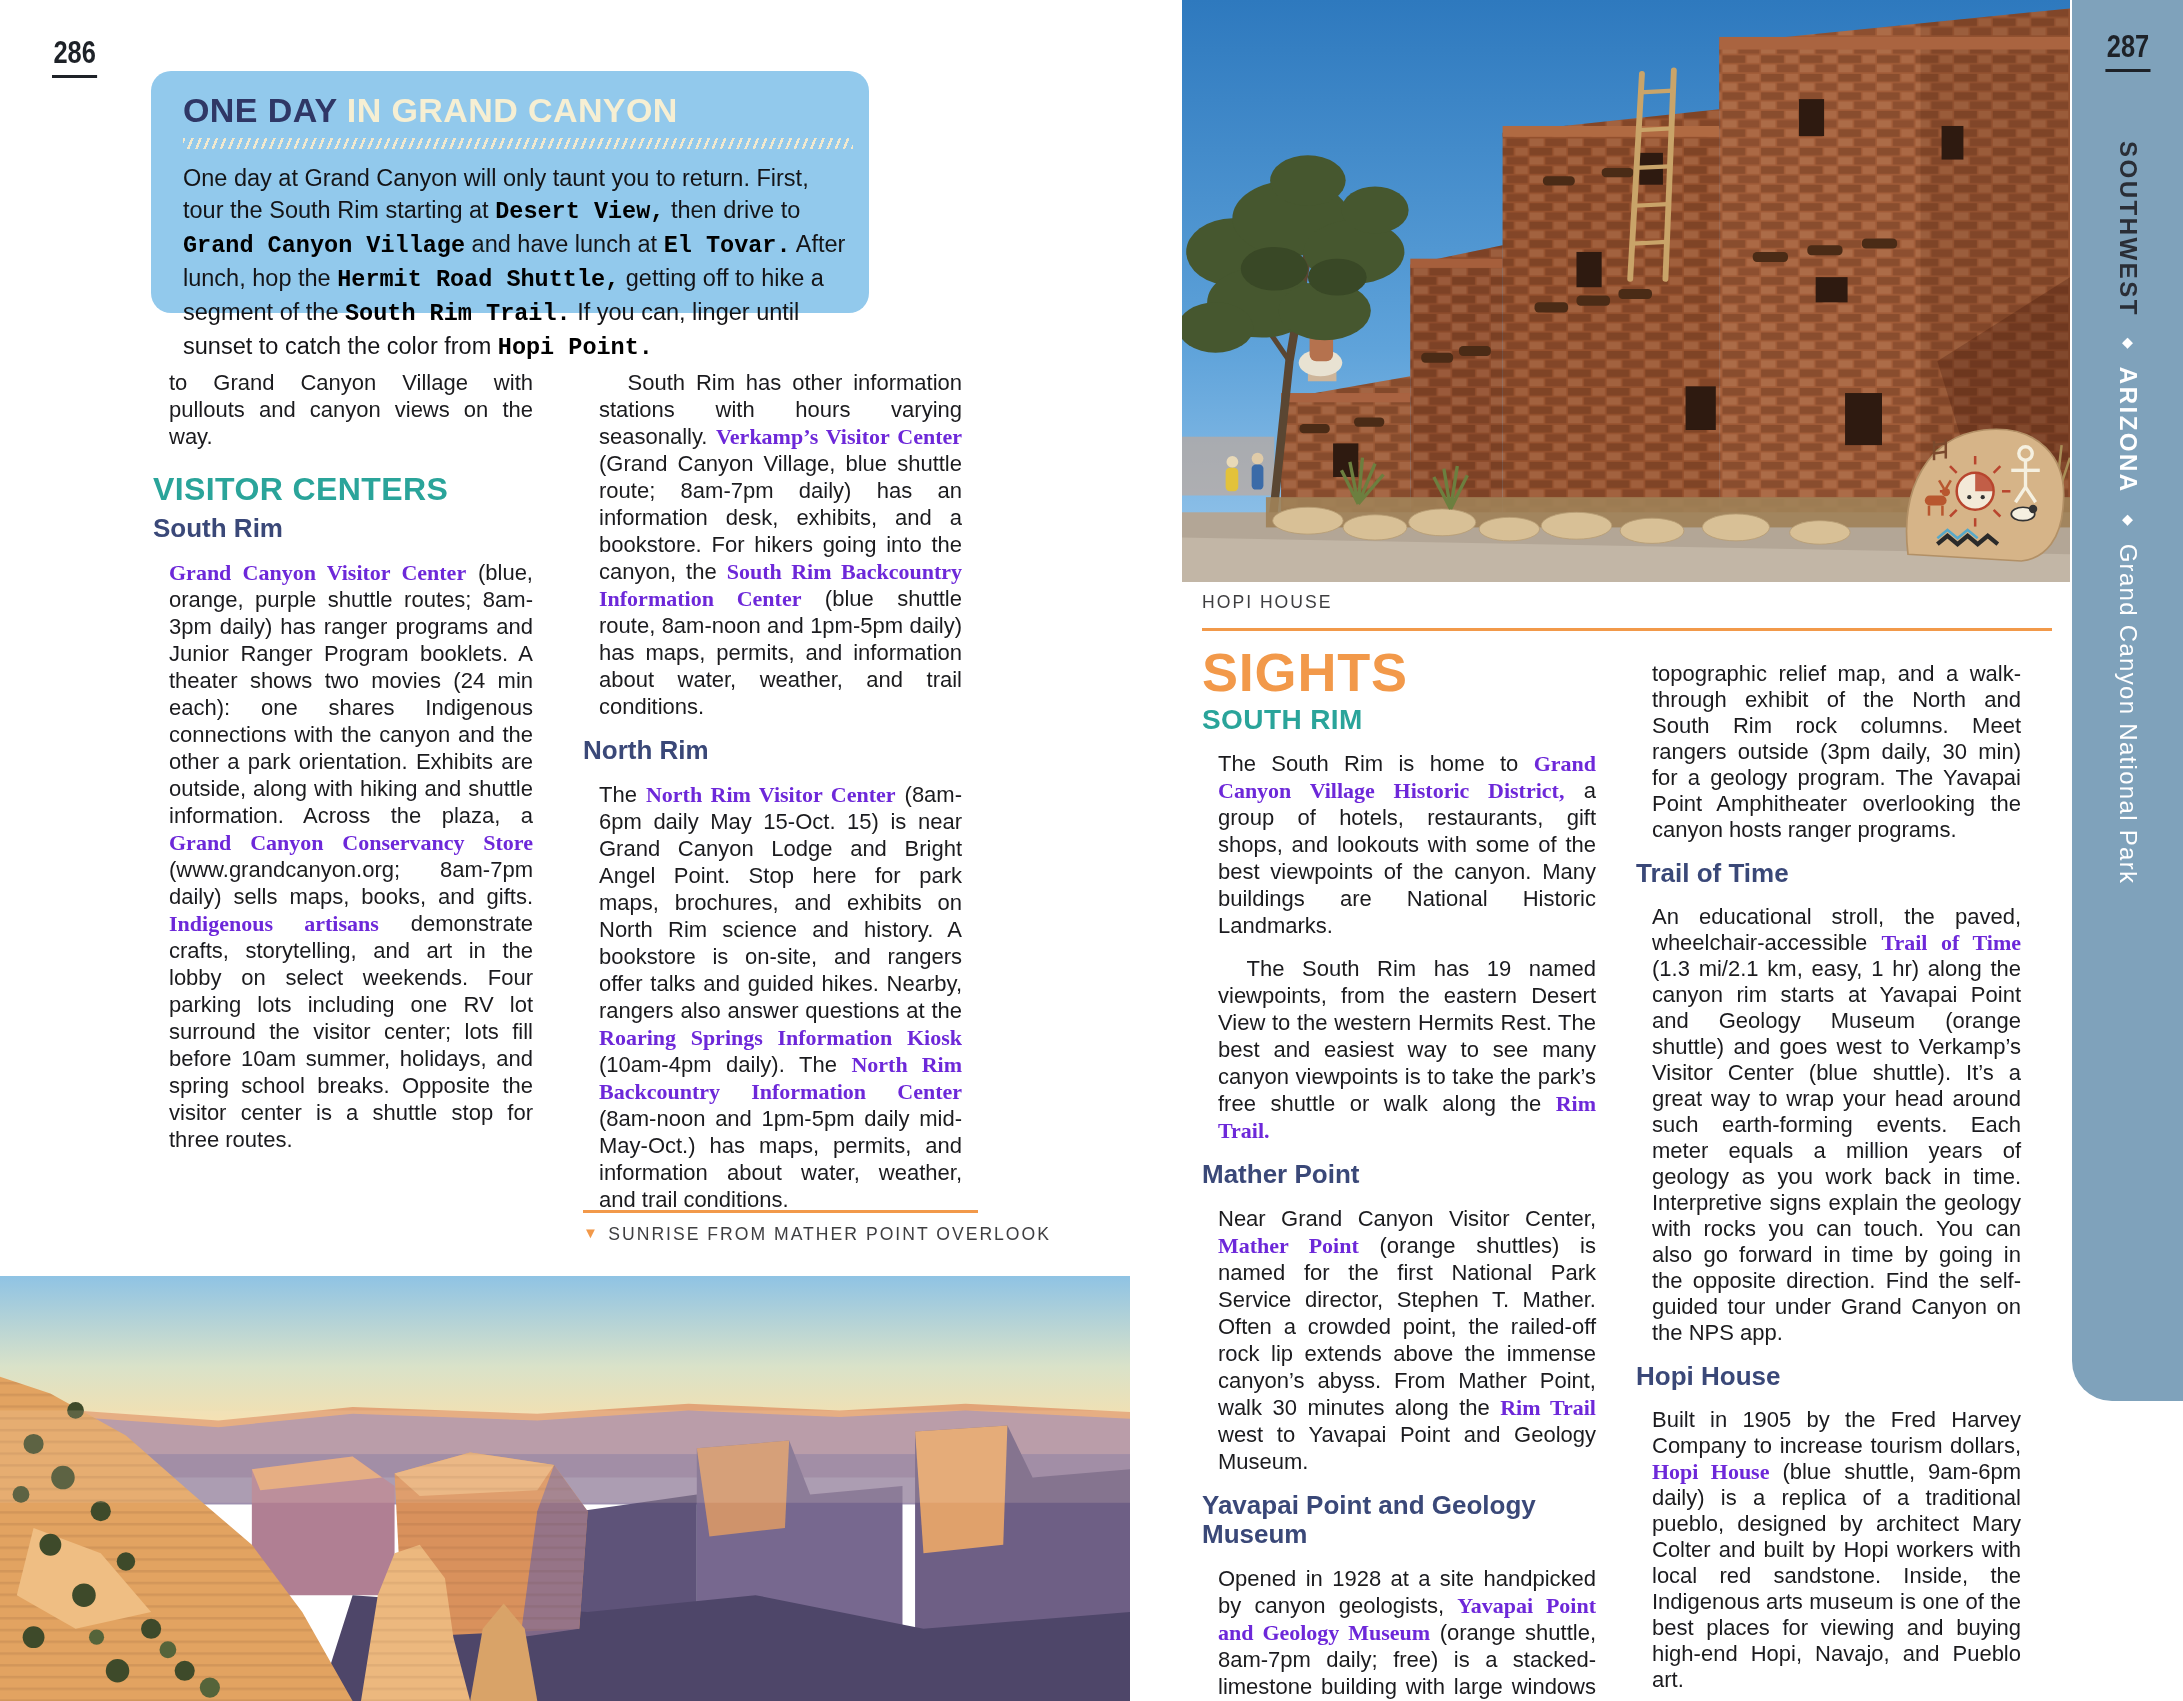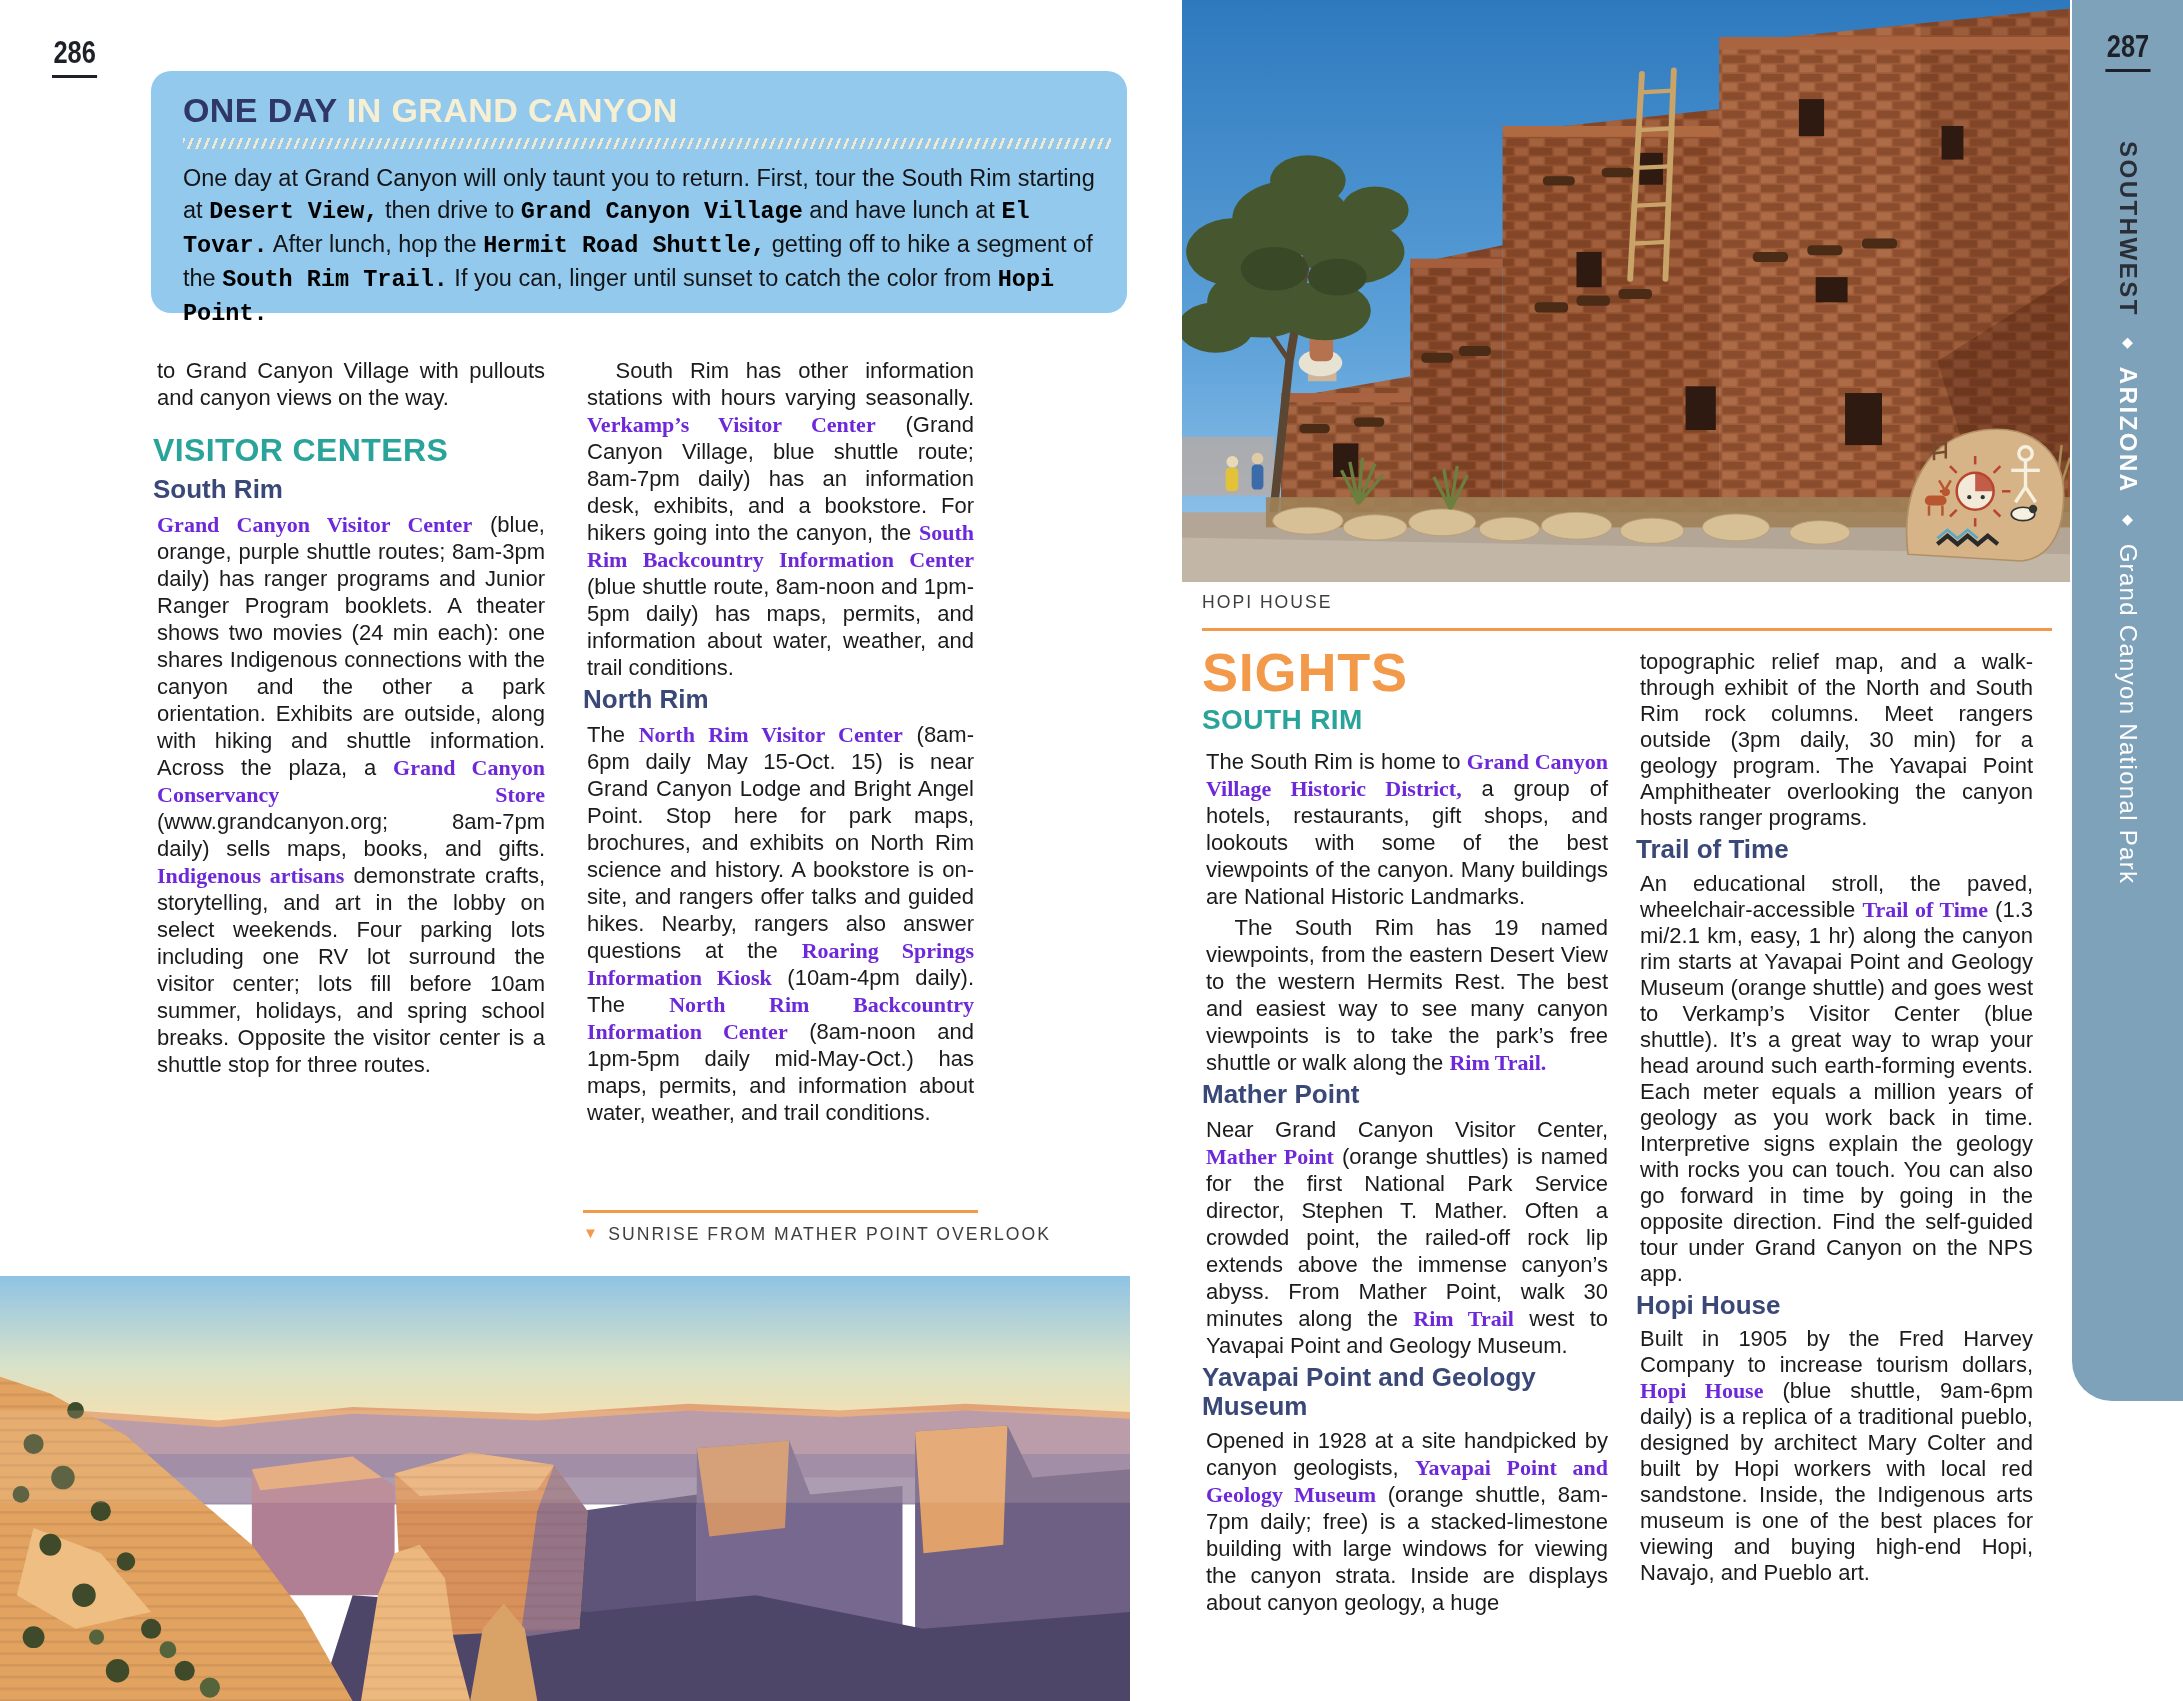--- a/index.html
+++ b/index.html
@@ -11,33 +11,33 @@
   html,body{width:2183px;height:1701px;background:#fff;font-family:"Liberation Sans",sans-serif;}
   .spread{position:relative;width:2183px;height:1701px;overflow:hidden;background:#fff;}
 
   
   .pagenum{position:absolute;font-weight:700;font-size:31px;color:#1E2228;
     border-bottom:3.4px solid #1E2228;padding:0 1.7px 4.2px 1.7px;transform:scaleX(.82);transform-origin:left top;
     letter-spacing:0;}
   .pagenum.right{transform-origin:center top;}
 
   
-  .callout{position:absolute;left:151px;top:71px;width:976px;height:242px;background:var(--callout_bg);
+  .callout{position:absolute;left:151px;top:71px;width:718px;height:242px;background:var(--callout_bg);
     border-radius:20px;padding:22px 16px 0 32px;}
   .callout-title{font-size:34px;font-weight:700;letter-spacing:0.4px;line-height:1;}
   .callout-title .t1{color:var(--callout_title_navy);}
   .callout-title .t2{color:var(--callout_title_cream);}
   .hatch{height:11px;margin:11px 0 12.6px 0;
     background:repeating-linear-gradient(112deg,#F2E9CE 0px,#F2E9CE 2.5px,rgba(0,0,0,0) 2.5px,rgba(0,0,0,0) 7.6px);}
   .callout-body{font-size:23.5px;line-height:32px;color:#141417;}
   .callout-body b{font-weight:700;color:#000;font-family:Liberation Mono, monospace;}
 
   
   .col{position:absolute;color:var(--body_text);font-size:22px;line-height:27px;text-align:justify;}
-  .col p{margin:4px;}
+  .col p{margin:16px;}
   .col p.indent{text-indent:28.6px;}
   .col b{font-weight:700;color:#6d28d9;font-family:Liberation Serif, serif;}
   .h-teal{font-size:32px;font-weight:700;letter-spacing:0.4px;color:var(--heading_teal);margin:23px 0 7.6px 0;text-align:left;line-height:1.05;}
   .h-navy{font-size:26px;font-weight:700;color:var(--heading_navy);margin:0 0 6.7px 0;text-align:left;line-height:29px;}
   .h-navy.gap{margin-top:2px;}
   .h-sights{font-size:54px;font-weight:700;letter-spacing:0.8px;color:var(--accent_orange);margin:0 0 6.7px 0;text-align:left;line-height:1;}
   .h-southrim{font-size:28px;font-weight:700;letter-spacing:0.4px;color:var(--heading_teal);margin:0 0 14.3px 0;text-align:left;line-height:1;}
   .col2r{line-height:26px;}
 
   

